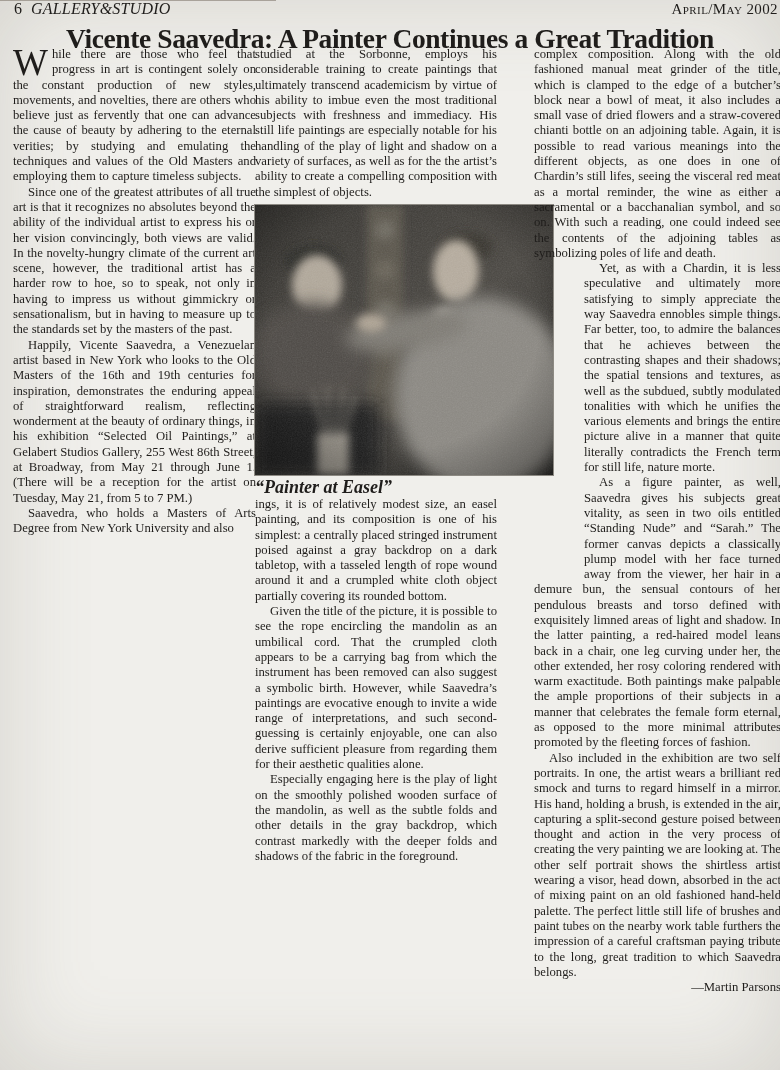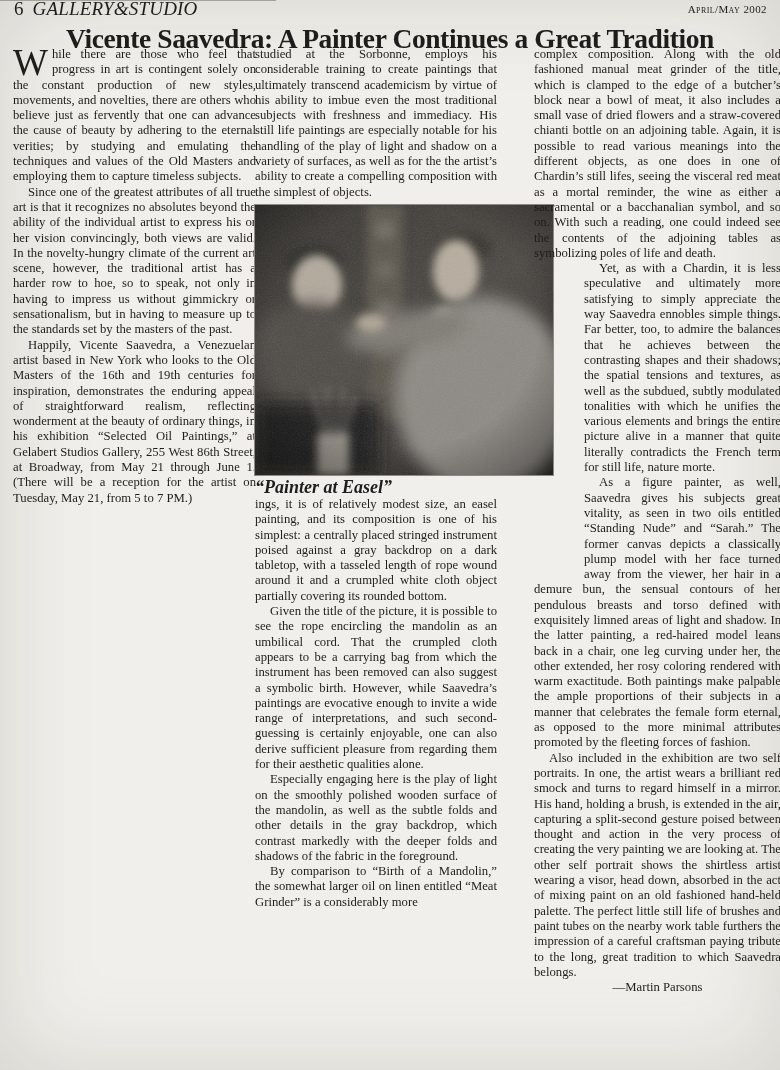--- a/index.html
+++ b/index.html
@@ -41,47 +41,48 @@
     background:#2b2a28;
   }
   .photo svg{display:block;}
   .caption{
     font-weight:700;font-style:italic;
     font-size:18px;line-height:19px;
     text-align:left;
     margin:3px 0 6px;
   }
   .runaround{float:left;width:50px;height:320px;}
-  .byline{text-align:center;margin-top:2px;}
+  .byline{text-align:right;margin-top:2px;}
   .scan-line{
     position:absolute;left:0;top:578;width:276px;height:1px;
     background:rgba(110,100,88,0.5);
   }
   .footer-left{
     position:absolute;left:14px;top:1031;
-    font-size:19px;line-height:18px;
+    font-size:16px;line-height:18px;
   }
   .footer-left .mag{font-style:italic;margin-left:9px;letter-spacing:0.2px;}
   .footer-right{
-    position:absolute;right:13px;top:1031;
-    font-size:11px;line-height:18px;
+    position:absolute;right:2px;top:1031;
+    font-size:15px;line-height:18px;
     font-variant:small-caps;letter-spacing:0.4px;
   }
 </style>
 </head>
 <body>
 
 <div class="page">
 
   <h1 class="title">Vicente Saavedra: A Painter Continues a Great Tradition</h1>
 
   <div class="col col1">
     <p><span class="dropcap">W</span><span>hile there are those who feel that progress in art is contingent solely on the constant production of new styles, movements, and novelties, there are others who believe just as fervently that one can advance the cause of beauty by adhering to the eternal verities; by studying and emulating the techniques and values of the Old Masters and employing them to capture timeless subjects.</span></p>
     <p class="ind">Since one of the greatest attributes of all true art is that it recognizes no absolutes beyond the ability of the individual artist to express his or her vision convincingly, both views are valid. In the novelty-hungry climate of the current art scene, however, the traditional artist has a harder row to hoe, so to speak, not only in having to impress us without gimmickry or sensationalism, but in having to measure up to the standards set by the masters of the past.</p>
     <p class="ind">Happily, Vicente Saavedra, a Venezuelan artist based in New York who looks to the Old Masters of the 16th and 19th centuries for inspiration, demonstrates the enduring appeal of straightforward realism, reflecting wonderment at the beauty of ordinary things, in his exhibition “Selected Oil Paintings,” at Gelabert Studios Gallery, 255 West 86th Street, at Broadway, from May 21 through June 1. (There will be a reception for the artist on Tuesday, May 21, from 5 to 7 PM.)</p>
+    <p class="ind">Saavedra, who holds a Masters of Arts Degree from New York University and also</p>
   </div>
 
   <div class="col col2">
     <p>studied at the Sorbonne, employs his considerable training to create paintings that ultimately transcend academicism by virtue of his ability to imbue even the most traditional subjects with freshness and immediacy. His still life paintings are especially notable for his handling of the play of light and shadow on a variety of surfaces, as well as for the the artist’s ability to create a compelling composition with the simplest of objects.</p>
 
     <div class="photo">
       <svg width="298" height="270" viewBox="0 0 298 270">
         <defs>
           <linearGradient id="gbg" x1="0" y1="0" x2="1" y2="1">
             <stop offset="0" stop-color="#34322e"></stop>
@@ -132,21 +133,20 @@
         </g>
         <rect width="298" height="270" filter="url(#noise)" opacity="0.16"></rect>
         <rect width="298" height="270" fill="url(#gvig)"></rect>
       </svg>
     </div>
     <p class="caption">“Painter at Easel”</p>
 
     <p>ings, it is of relatively modest size, an easel painting, and its composition is one of his simplest: a centrally placed stringed instrument poised against a gray backdrop on a dark tabletop, with a tasseled length of rope wound around it and a crumpled white cloth object partially covering its rounded bottom.</p>
     <p class="ind">Given the title of the picture, it is possible to see the rope encircling the mandolin as an umbilical cord. That the crumpled cloth appears to be a carrying bag from which the instrument has been removed can also suggest a symbolic birth. However, while Saavedra’s paintings are evocative enough to invite a wide range of interpretations, and such second-guessing is certainly enjoyable, one can also derive sufficient pleasure from regarding them for their aesthetic qualities alone.</p>
     <p class="ind">Especially engaging here is the play of light on the smoothly polished wooden surface of the mandolin, as well as the subtle folds and other details in the gray backdrop, which contrast markedly with the deeper folds and shadows of the fabric in the foreground.</p>
-    <p class="ind">By comparison to “Birth of a Mandolin,” the somewhat larger oil on linen entitled “Meat Grinder” is a considerably more</p>
   </div>
 
   <div class="col col3">
     <p>complex composition. Along with the old fashioned manual meat grinder of the title, which is clamped to the edge of a butcher’s block near a bowl of meat, it also includes a small vase of dried flowers and a straw-covered chianti bottle on an adjoining table. Again, it is possible to read various meanings into the different objects, as one does in one of Chardin’s still lifes, seeing the visceral red meat as a mortal reminder, the wine as either a sacramental or a bacchanalian symbol, and so on. With such a reading, one could indeed see the contents of the adjoining tables as symbolizing poles of life and death.</p>
     <p class="ind"><span class="runaround"></span><span>Yet, as with a Chardin, it is less speculative and ultimately more satisfying to simply appreciate the way Saavedra ennobles simple things. Far better, too, to admire the balances that he achieves between the contrasting shapes and their shadows; the spatial tensions and textures, as well as the subdued, subtly modulated tonalities with which he unifies the various elements and brings the entire picture alive in a manner that quite literally contradicts the French term for still life, nature morte.</span></p>
     <p class="ind">As a figure painter, as well, Saavedra gives his subjects great vitality, as seen in two oils entitled “Standing Nude” and “Sarah.” The former canvas depicts a classically plump model with her face turned away from the viewer, her hair in a demure bun, the sensual contours of her pendulous breasts and torso defined with exquisitely limned areas of light and shadow. In the latter painting, a red-haired model leans back in a chair, one leg curving under her, the other extended, her rosy coloring rendered with warm exactitude. Both paintings make palpable the ample proportions of their subjects in a manner that celebrates the female form eternal, as opposed to the more minimal attributes promoted by the fleeting forces of fashion.</p>
     <p class="ind">Also included in the exhibition are two self portraits. In one, the artist wears a brilliant red smock and turns to regard himself in a mirror. His hand, holding a brush, is extended in the air, capturing a split-second gesture poised between thought and action in the very process of creating the very painting we are looking at. The other self portrait shows the shirtless artist wearing a visor, head down, absorbed in the act of mixing paint on an old fashioned hand-held palette. The perfect little still life of brushes and paint tubes on the nearby work table furthers the impression of a careful craftsman paying tribute to the long, great tradition to which Saavedra belongs.</p>
     <p class="byline">—Martin Parsons</p>
   </div>
 

